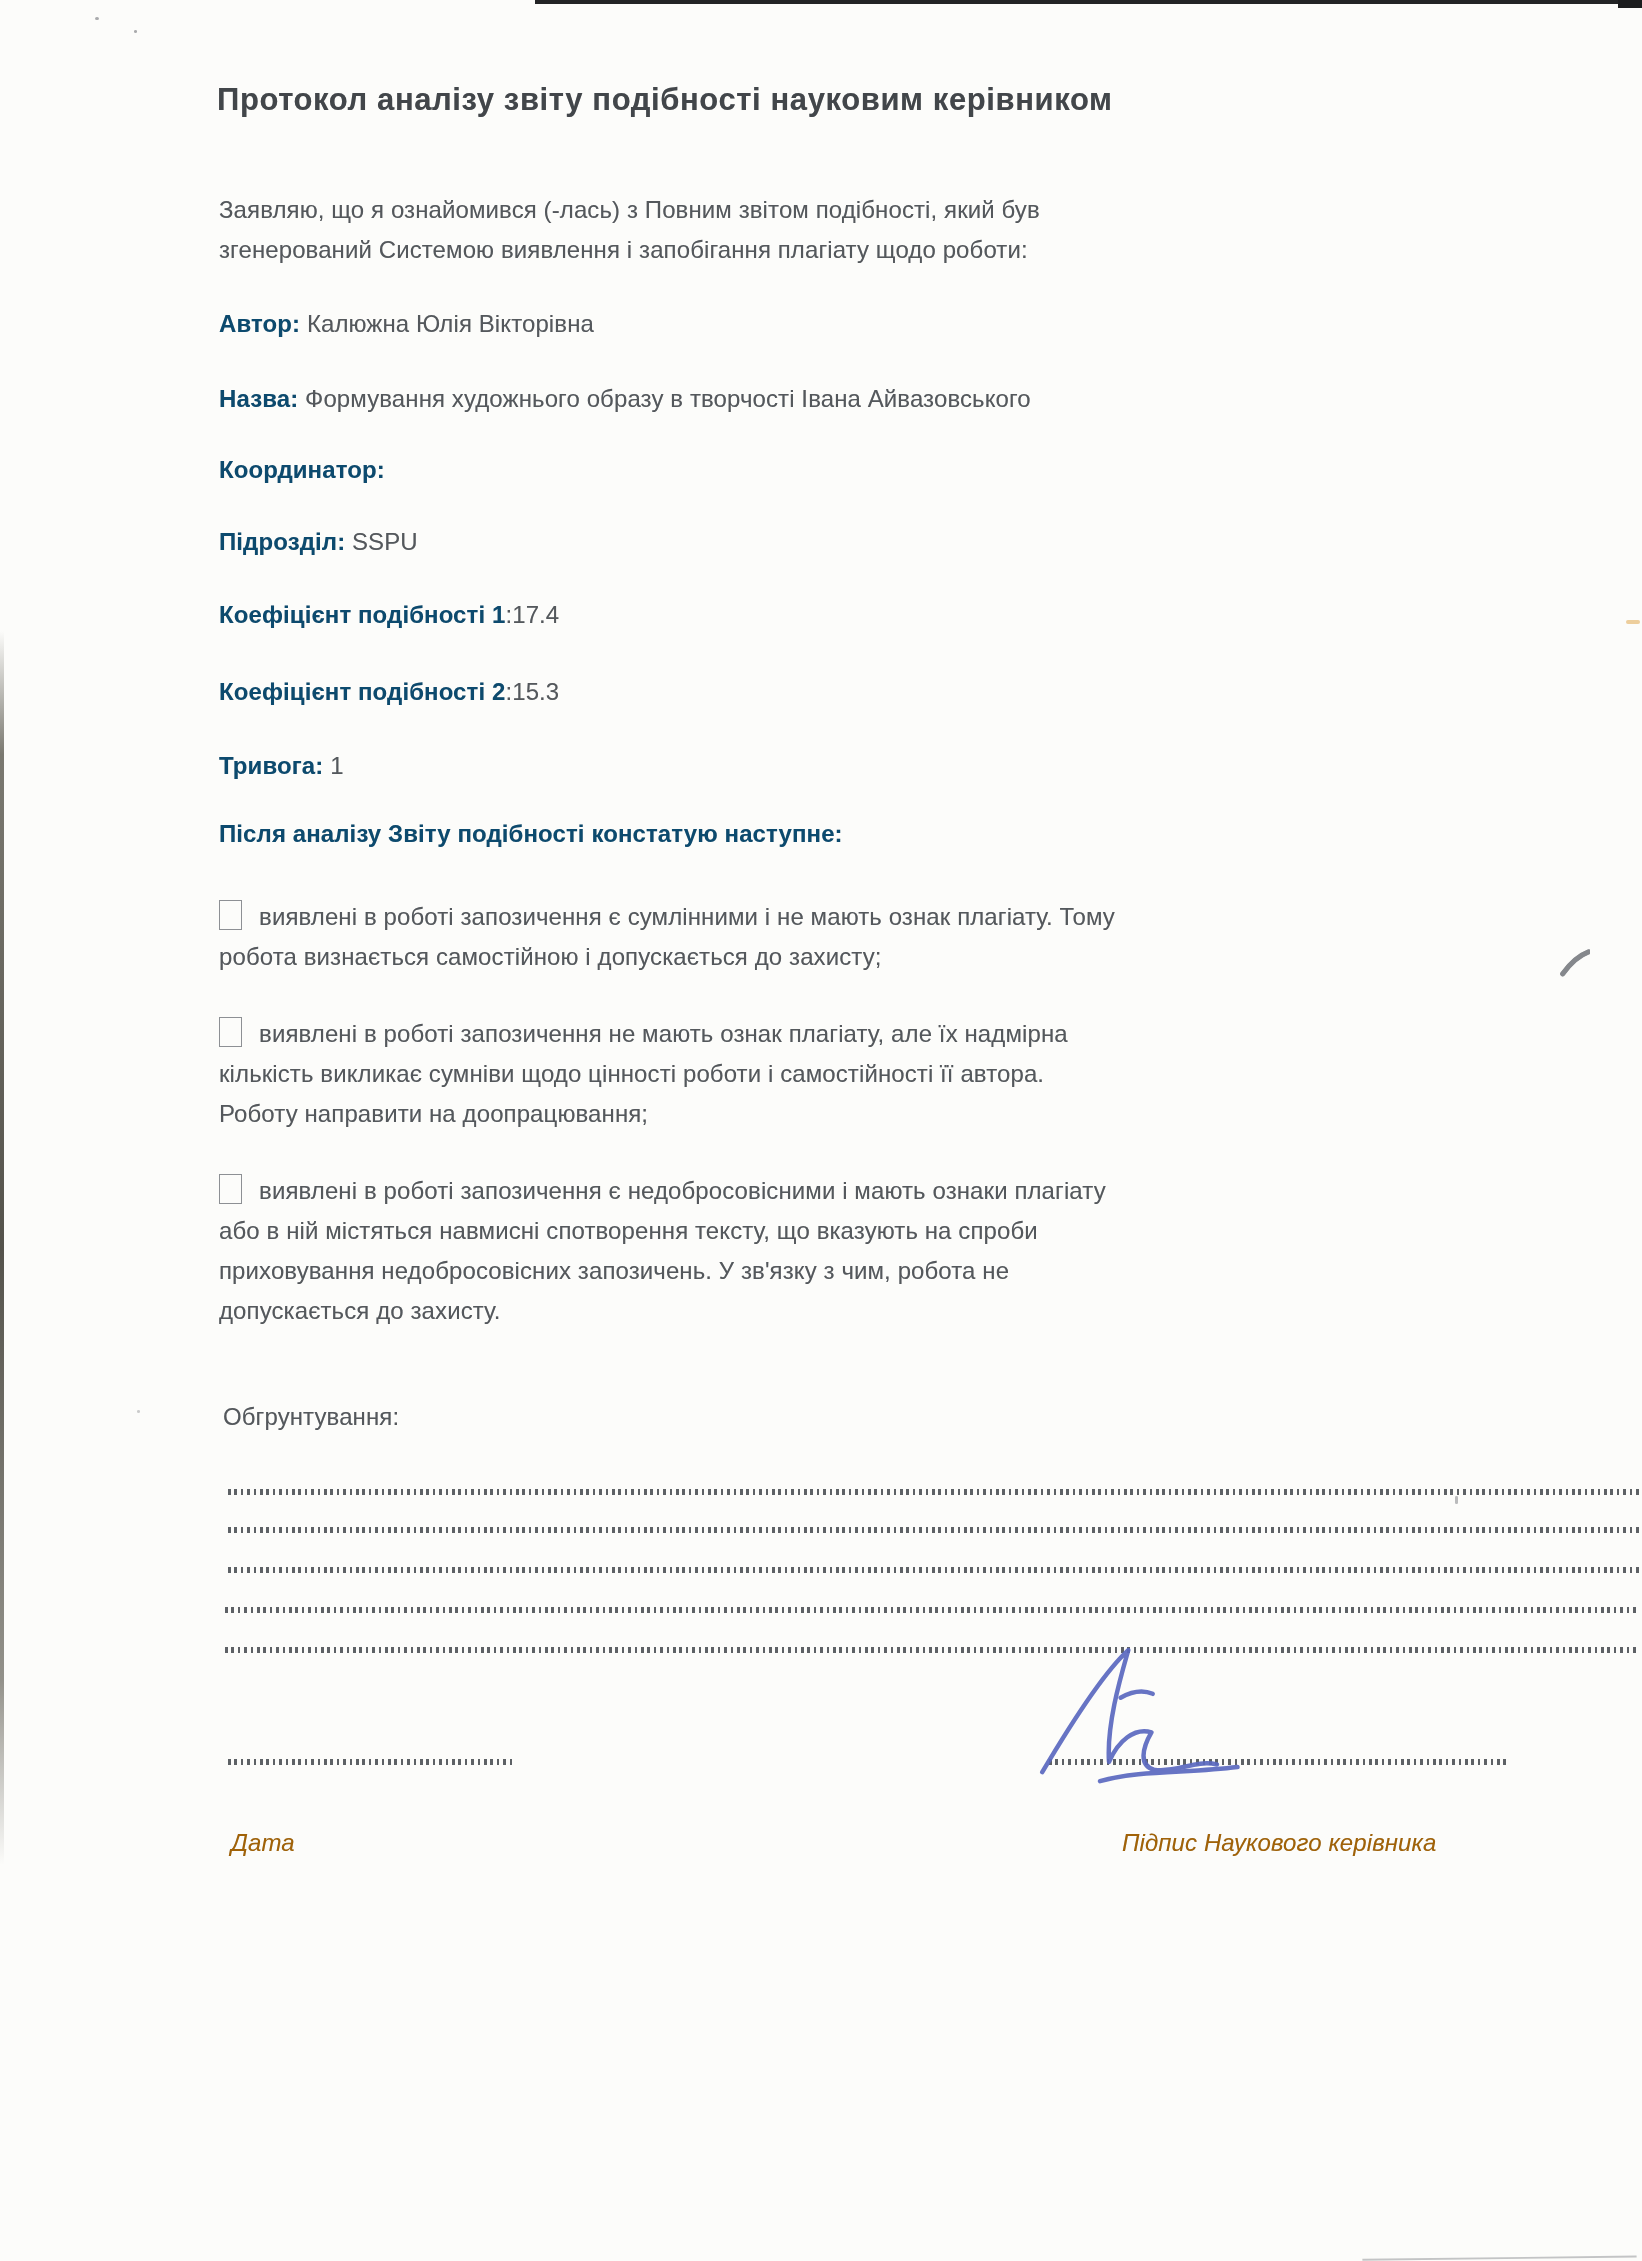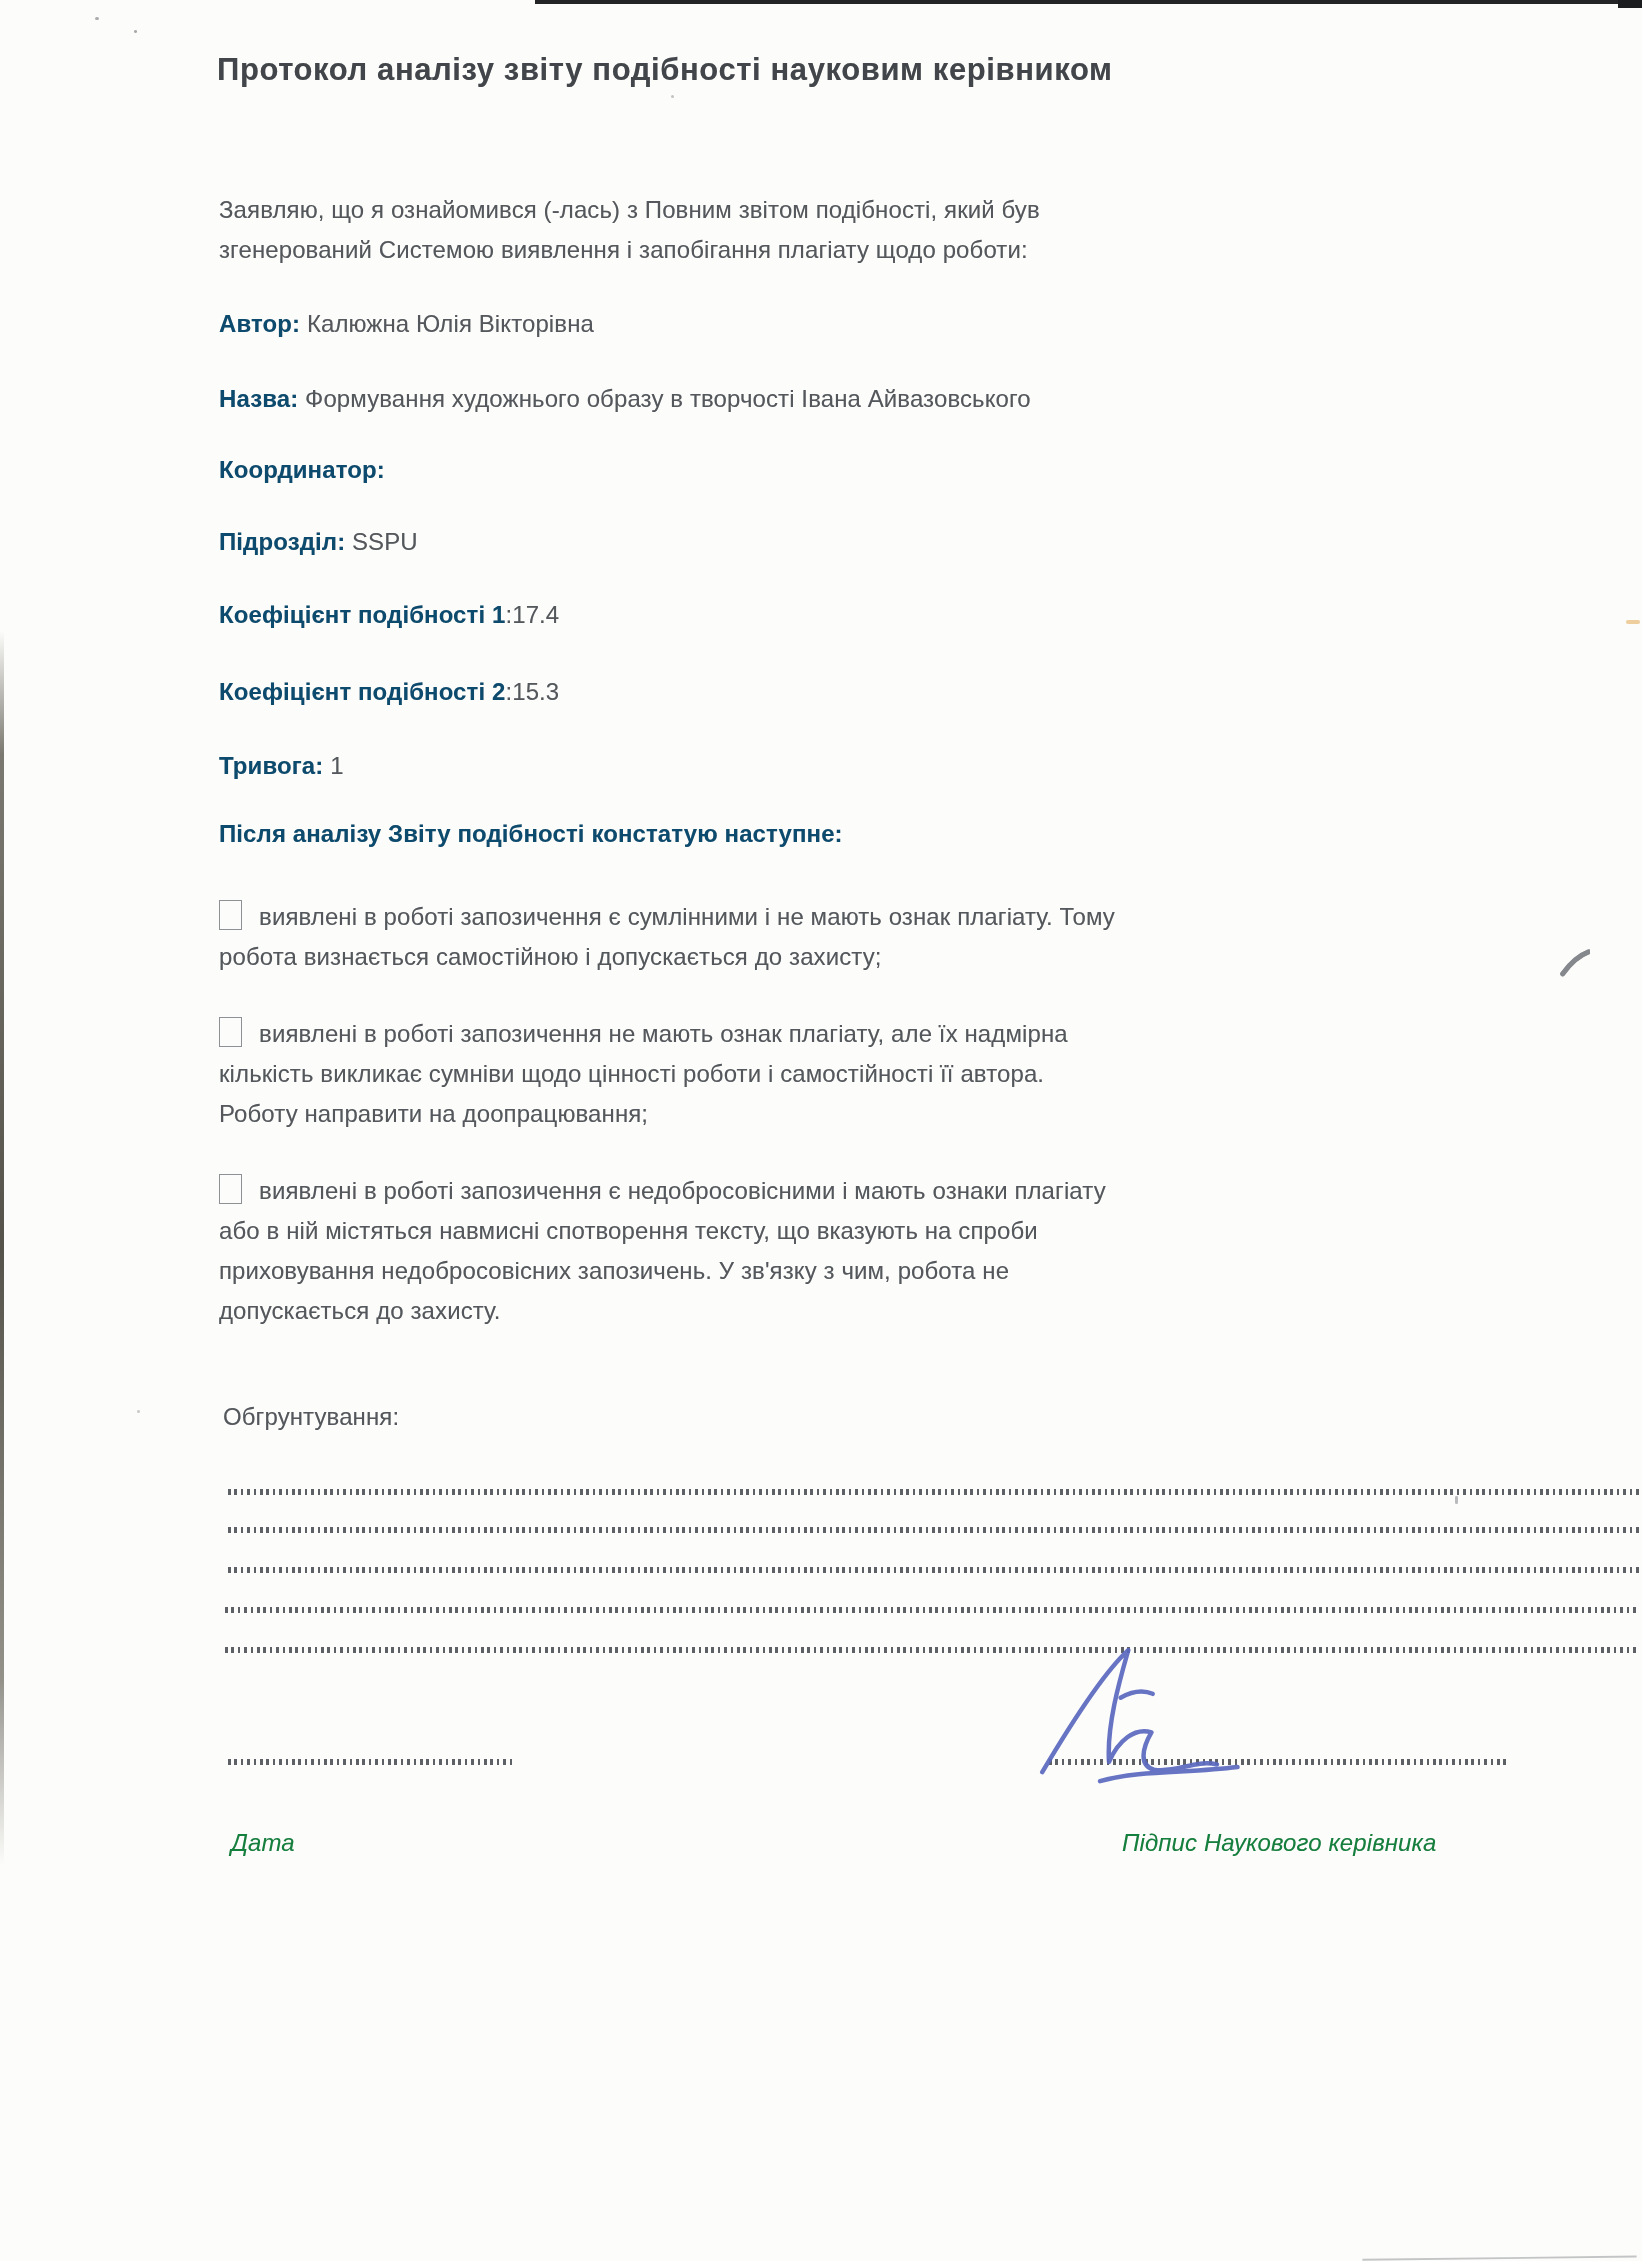--- a/index.html
+++ b/index.html
@@ -6,28 +6,29 @@
   .page {
     position:relative; width:1643px; height:2261px; overflow:hidden;
     background:#fcfcfa;
     font-family:"Liberation Sans","DejaVu Sans",sans-serif;
     color:#54585c;
   }
   .abs { position:absolute; }
   .title {
     font-size:31px; font-weight:700; color:#42464a; letter-spacing:0.6px;
     text-shadow:0 0 0.6px rgba(70,74,78,.35);
+    margin-top:30px;
   }
   .body {
     font-size:24px; line-height:40px; letter-spacing:0.1px;
     text-shadow:0 0 0.6px rgba(85,90,95,.3);
   }
   .b { font-weight:700; color:#0c4a6e; }
   .pre { white-space:pre-line; }
-  .it { font-style:italic; color:#15803d; }
+  .it { font-style:italic; color:#a16207; }
   .cb {
     display:inline-block; width:21px; height:28px;
     border:1.9px solid #8d9094; background:transparent;
     margin-right:10.3px; vertical-align:-5.2px;
   }
   .dots {
     position:absolute; height:6.4px;
     background:repeating-linear-gradient(90deg,#5d6165 0 2.6px,transparent 2.6px 6.4px);
   }
   

